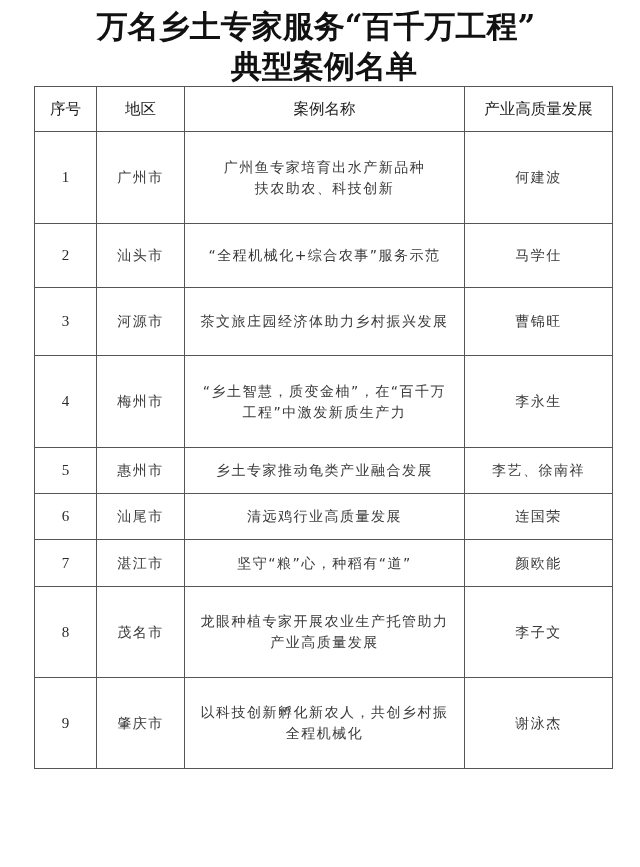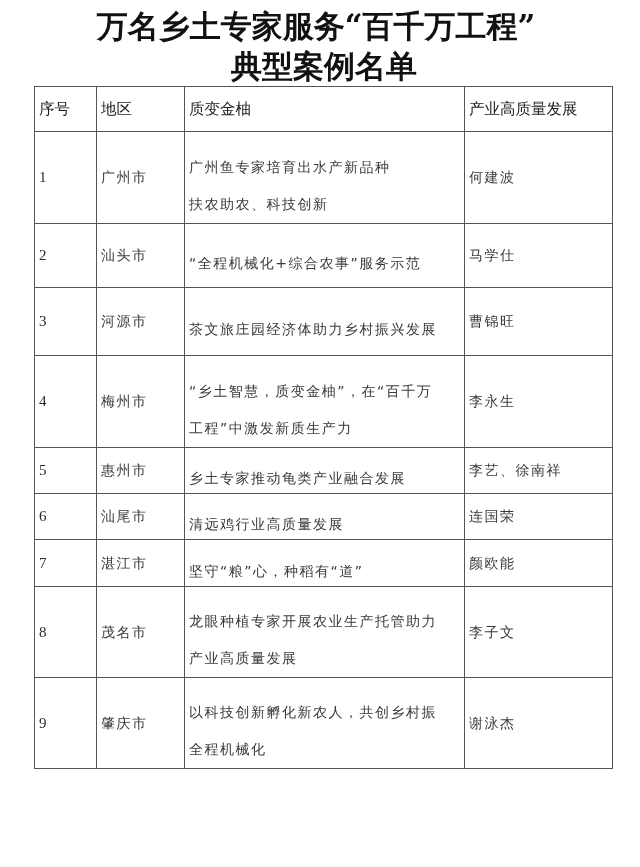--- a/index.html
+++ b/index.html
@@ -40,23 +40,23 @@
     table.case-table {
       position: absolute;
       left: 34px;
       top: 86px;
       width: 578px;
       border-collapse: collapse;
       table-layout: fixed;
     }
     table.case-table td, table.case-table th {
       border: 1.3px solid #555;
-      text-align: left;
+      text-align: center;
       vertical-align: middle;
-      padding: 0 4px;
+      padding: 0 14px;
       font-weight: normal;
     }
     table.case-table th {
       font-family: "DejaVu Serif", "Liberation Serif", serif;
       font-size: 15.5px;
       color: #1c1c1c;
       height: 44px;
     }
     table.case-table td {
       font-family: "DejaVu Sans", "Liberation Sans", sans-serif;
@@ -64,21 +64,21 @@
       line-height: 21px;
       color: #3a3a3a;
       letter-spacing: 1.5px;
     }
     table.case-table td.col-index {
       font-family: "Liberation Serif", "DejaVu Serif", serif;
       font-size: 15px;
       letter-spacing: 0;
       color: #2a2a2a;
     }
-    td.col-name .line { display: block; margin-top: 16px; }
+    td.col-name .line { display: block; }
     col.c1 { width: 62px; }
     col.c2 { width: 88px; }
     col.c3 { width: 280px; }
     col.c4 { width: 148px; }
   </style>
 </head>
 <body>
 
 <div class="title title-line1">万名乡土专家服务“百千万工程”</div>
 <div class="title title-line2">典型案例名单</div>
@@ -87,21 +87,21 @@
   <colgroup>
     <col class="c1">
       <col class="c2">
       <col class="c3">
       <col class="c4">
   </colgroup>
   <thead>
     <tr>
       <th>序号</th>
       <th>地区</th>
-      <th>质变金柚</th>
+      <th>案例名称</th>
       <th>产业高质量发展</th>
     </tr>
   </thead>
   <tbody>
     <tr style="height:92px">
       <td class="col-index">1</td>
       <td>广州市</td>
       <td class="col-name">
         <span class="line">广州鱼专家培育出水产新品种</span>
         <span class="line">扶农助农、科技创新</span>

